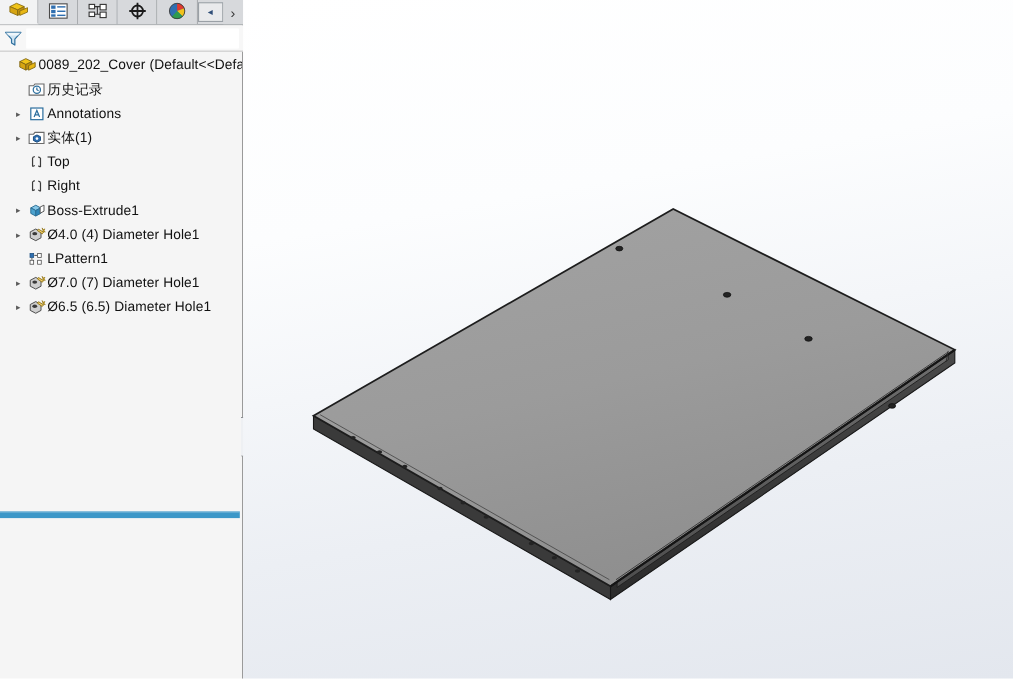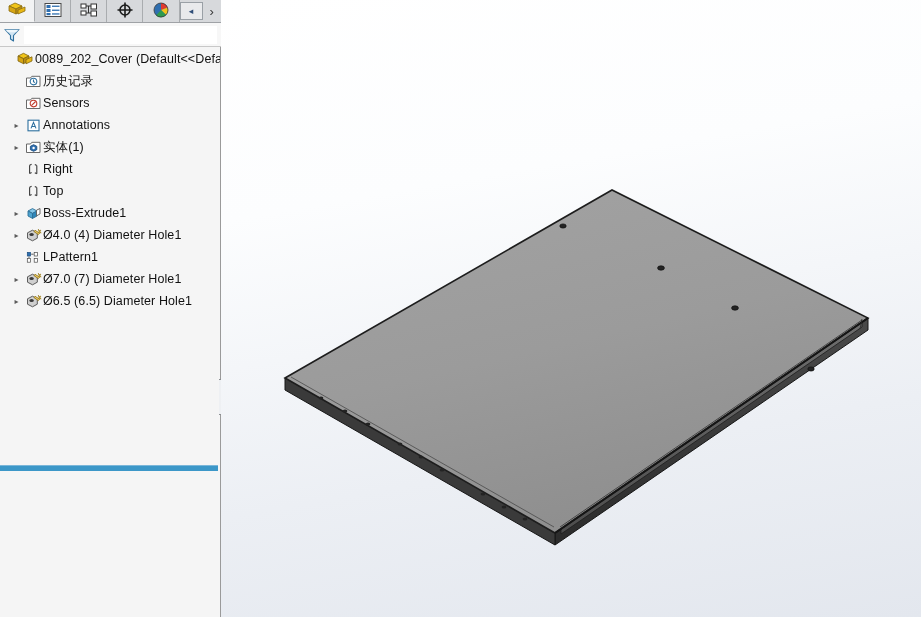--- a/index.html
+++ b/index.html
@@ -297,31 +297,20 @@
         <span class="icon">
           <svg width="17" height="15" viewBox="0 0 17 15">
             <path d="M1.5 4 L5.5 4 L6.8 2.3 L15 2.3 L15 12.5 L1.5 12.5 Z" fill="#ffffff" stroke="#6a6a6a" stroke-width="1"></path>
             <circle cx="8.5" cy="7.6" r="3.3" fill="#ffffff" stroke="#2d6f9e" stroke-width="1.1"></circle>
             <path d="M8.5 5.6 L8.5 7.6 L10.1 8.6" stroke="#2d6f9e" stroke-width="1.1" fill="none"></path>
           </svg>
         </span>
         <span class="label">历史记录</span>
       </div>
 
-      <div class="tree-row depth1">
-        <span class="expander"></span>
-        <span class="icon">
-          <svg width="17" height="15" viewBox="0 0 17 15">
-            <path d="M1.5 4 L5.5 4 L6.8 2.3 L15 2.3 L15 12.5 L1.5 12.5 Z" fill="#ffffff" stroke="#6a6a6a" stroke-width="1"></path>
-            <circle cx="8.5" cy="7.6" r="3.3" fill="#ffffff" stroke="#c03a2b" stroke-width="1.1"></circle>
-            <path d="M6.4 9.7 L10.6 5.5" stroke="#c03a2b" stroke-width="1.1"></path>
-          </svg>
-        </span>
-        <span class="label">Sensors</span>
-      </div>
 
       <div class="tree-row depth1">
         <span class="expander">▸</span>
         <span class="icon">
           <svg width="17" height="15" viewBox="0 0 17 15">
             <rect x="3" y="2.2" width="11" height="10.6" fill="#ffffff" stroke="#2d6f9e" stroke-width="1.1"></rect>
             <path d="M6 10.4 L8.5 4.4 L11 10.4 M6.9 8.5 L10.1 8.5" stroke="#2d6f9e" stroke-width="1.1" fill="none"></path>
           </svg>
         </span>
         <span class="label">Annotations</span>
@@ -343,32 +332,32 @@
 
 
       <div class="tree-row depth1">
         <span class="expander"></span>
         <span class="icon">
           <svg width="17" height="15" viewBox="0 0 17 15">
             <path d="M4.6 3.2 L4.6 11.4 M11.8 3.6 L11.8 11.8" stroke="#3b3b3b" stroke-width="1.1" fill="none"></path>
             <path d="M4.6 3.2 L6.6 2.2 M4.6 11.4 L6.6 10.4 M11.8 3.6 L9.8 2.6 M11.8 11.8 L9.8 10.8" stroke="#3b3b3b" stroke-width="1.1" fill="none"></path>
           </svg>
         </span>
-        <span class="label">Right</span>
+        <span class="label">Top</span>
       </div>
 
       <div class="tree-row depth1">
         <span class="expander"></span>
         <span class="icon">
           <svg width="17" height="15" viewBox="0 0 17 15">
             <path d="M4.6 3.2 L4.6 11.4 M11.8 3.6 L11.8 11.8" stroke="#3b3b3b" stroke-width="1.1" fill="none"></path>
             <path d="M4.6 3.2 L6.6 2.2 M4.6 11.4 L6.6 10.4 M11.8 3.6 L9.8 2.6 M11.8 11.8 L9.8 10.8" stroke="#3b3b3b" stroke-width="1.1" fill="none"></path>
           </svg>
         </span>
-        <span class="label">Top</span>
+        <span class="label">Right</span>
       </div>
 
 
       <div class="tree-row depth1">
         <span class="expander">▸</span>
         <span class="icon">
           <svg width="17" height="15" viewBox="0 0 17 15">
             <path d="M3 5 L7.5 2.6 L12 5 L7.5 7.4 Z" fill="#86c7e8" stroke="#2c6f96" stroke-width="0.9"></path>
             <path d="M3 5 L3 10 L7.5 12.4 L7.5 7.4 Z" fill="#4da3cf" stroke="#2c6f96" stroke-width="0.9"></path>
             <path d="M7.5 7.4 L12 5 L12 10 L7.5 12.4 Z" fill="#2f87ba" stroke="#2c6f96" stroke-width="0.9"></path>

